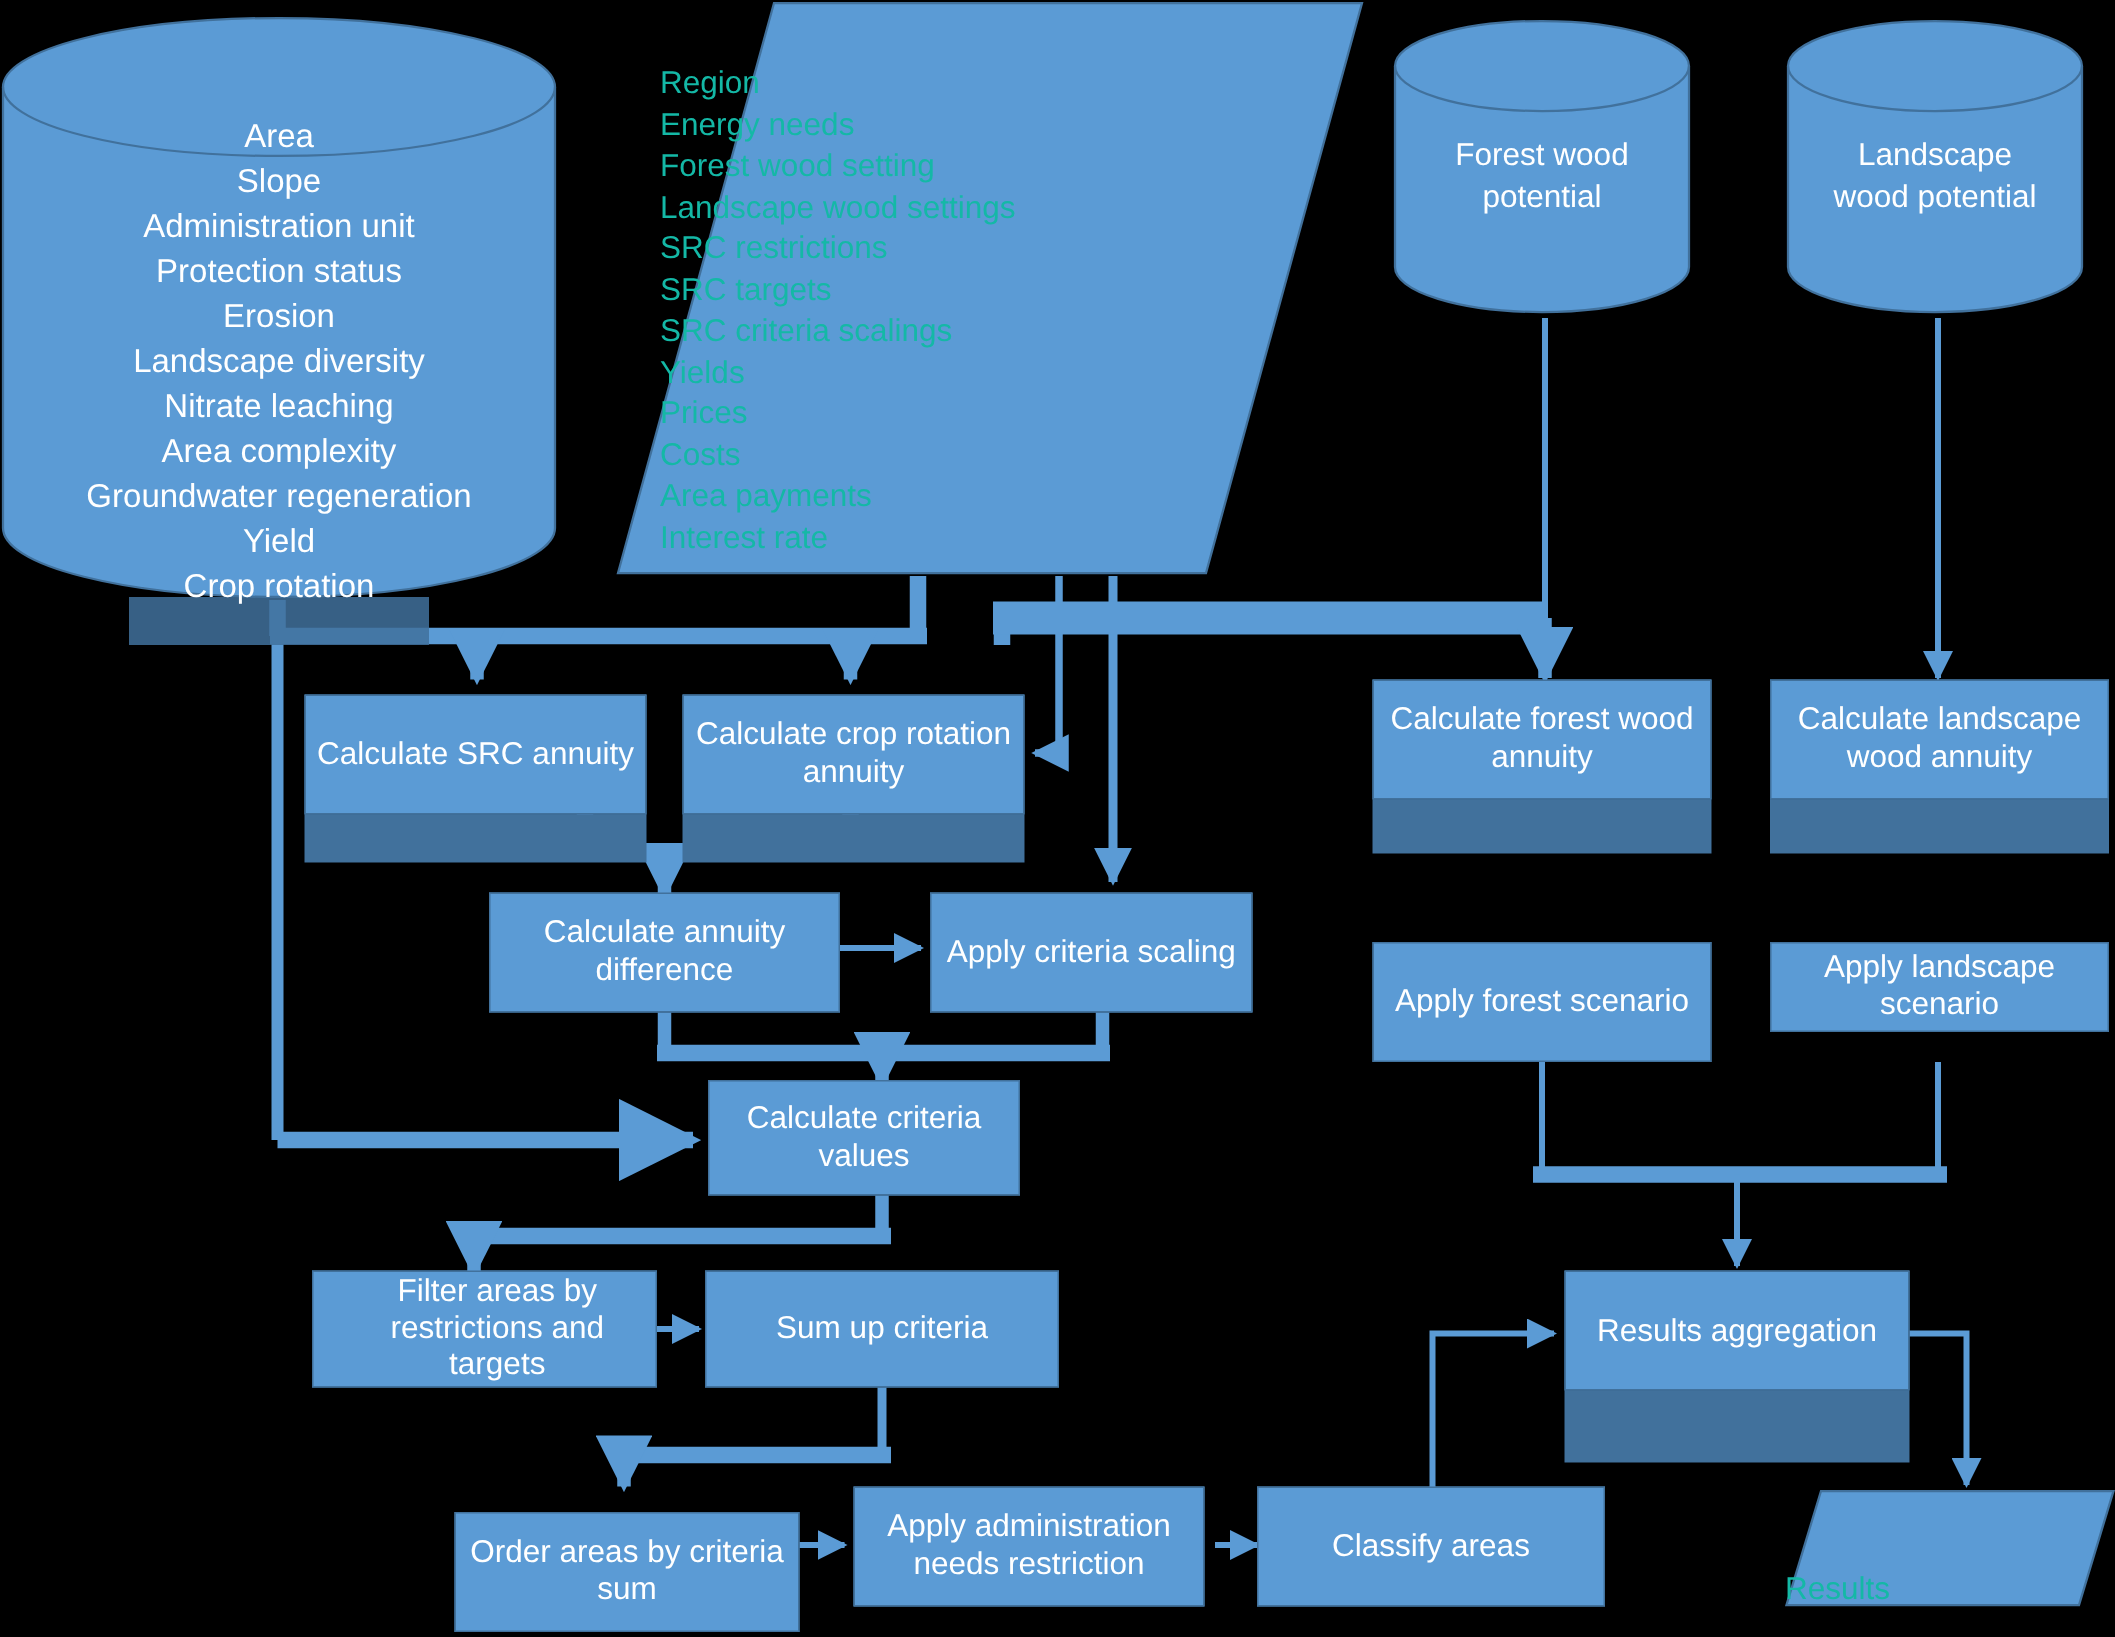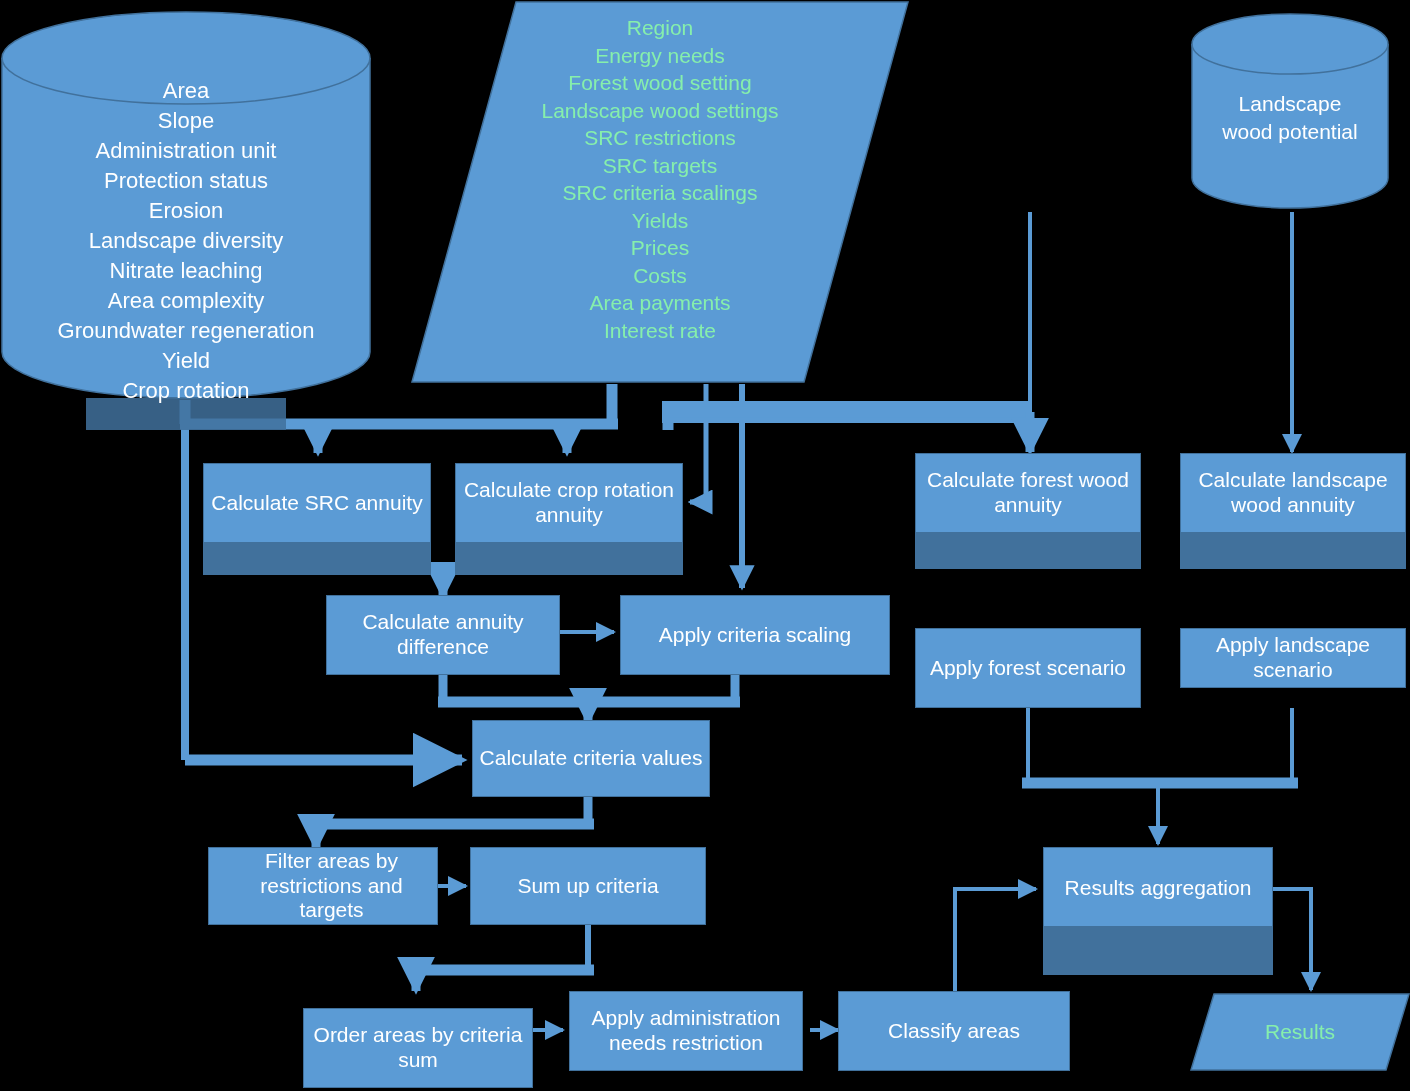--- a/index.html
+++ b/index.html
@@ -9,21 +9,21 @@
     background:#000;
     font-family:"Liberation Sans", sans-serif;
     overflow:hidden;
   }
   #svgLayer{position:absolute;left:0;top:0;width:1410px;height:1091px;}
   .node{position:absolute;box-sizing:border-box;display:flex;align-items:center;justify-content:center;text-align:center;color:#fff;line-height:1.18;}
   .proc{background:#5B9BD5;border:1px solid #41719C;font-size:21px;padding:2px 6px;z-index:5;}
   .shadowband{position:absolute;background:#41719C;z-index:3;}
   .cyl{z-index:6;}
   .cyltext{position:absolute;left:0;width:100%;text-align:center;color:#fff;z-index:2;}
-  .paratext{position:absolute;color:#86efac;text-align:center;z-index:7;}
+  .paratext{position:absolute;color:#14b8a6;text-align:left;z-index:7;margin-top:28px;}
 </style>
 </head>
 <body>
 
 <div id="stage">
 
   <svg id="svgLayer" viewBox="0 0 1410 1091" xmlns="http://www.w3.org/2000/svg">
     <defs>
       <marker id="ah" viewBox="0 0 10 10" refX="9" refY="5" markerWidth="5" markerHeight="5" orient="auto-start-reverse">
         <path d="M 0 0 L 10 5 L 0 10 z" fill="#5B9BD5"></path>
@@ -139,20 +139,30 @@
       <div>SRC targets</div>
       <div>SRC criteria scalings</div>
       <div>Yields</div>
       <div>Prices</div>
       <div>Costs</div>
       <div>Area payments</div>
       <div>Interest rate</div>
     </div>
   </div>
 
+  <div class="node cyl" style="left:928px;top:12px;width:200px;height:198px;">
+    <svg width="200" height="198" viewBox="0 0 200 198" xmlns="http://www.w3.org/2000/svg">
+      <path d="M 2 32 A 98 30 0 0 1 198 32 L 198 166 A 98 30 0 0 1 2 166 Z" fill="#5B9BD5" stroke="#41719C" stroke-width="1.5"></path>
+      <path d="M 2 32 A 98 30 0 0 0 198 32" fill="none" stroke="#41719C" stroke-width="1.5"></path>
+    </svg>
+    <div class="cyltext" style="top:78px;font-size:21px;line-height:28px;">
+      <div>Forest wood</div>
+      <div>potential</div>
+    </div>
+  </div>
 
   <div class="node cyl" style="left:1190px;top:12px;width:200px;height:198px;">
     <svg width="200" height="198" viewBox="0 0 200 198" xmlns="http://www.w3.org/2000/svg">
       <path d="M 2 32 A 98 30 0 0 1 198 32 L 198 166 A 98 30 0 0 1 2 166 Z" fill="#5B9BD5" stroke="#41719C" stroke-width="1.5"></path>
       <path d="M 2 32 A 98 30 0 0 0 198 32" fill="none" stroke="#41719C" stroke-width="1.5"></path>
     </svg>
     <div class="cyltext" style="top:78px;font-size:21px;line-height:28px;">
       <div>Landscape</div>
       <div>wood potential</div>
     </div>
@@ -161,27 +171,27 @@
   <div class="node proc" style="left:203px;top:463px;width:228px;height:80px;">Calculate SRC annuity</div>
 
   <div class="node proc" style="left:455px;top:463px;width:228px;height:80px;">Calculate crop rotation annuity</div>
 
   <div class="node proc" style="left:915px;top:453px;width:226px;height:80px;">Calculate forest wood annuity</div>
 
   <div class="node proc" style="left:1180px;top:453px;width:226px;height:80px;">Calculate landscape wood annuity</div>
 
   <div class="node proc" style="left:326px;top:595px;width:234px;height:80px;text-align:center;">Calculate annuity difference</div>
 
-  <div class="node proc" style="left:620px;top:595px;width:270px;height:80px;">Apply criteria scaling</div>
+  <div class="node proc" style="left:620px;top:595px;width:215px;height:80px;">Apply criteria scaling</div>
 
   <div class="node proc" style="left:915px;top:628px;width:226px;height:80px;">Apply forest scenario</div>
 
   <div class="node proc" style="left:1180px;top:628px;width:226px;height:60px;">Apply landscape scenario</div>
 
-  <div class="node proc" style="left:472px;top:720px;width:238px;height:77px;">Calculate criteria values</div>
+  <div class="node proc" style="left:472px;top:720px;width:208px;height:77px;">Calculate criteria values</div>
 
   <div class="node proc" style="left:208px;top:847px;width:230px;height:78px;padding-left:23px;">Filter areas by restrictions and targets</div>
 
   <div class="node proc" style="left:470px;top:847px;width:236px;height:78px;">Sum up criteria</div>
 
   <div class="node proc" style="left:1043px;top:847px;width:230px;height:80px;align-items:flex-start;padding-top:28px;">Results aggregation</div>
 
   <div class="node proc" style="left:303px;top:1008px;width:230px;height:80px;">Order areas by criteria sum</div>
 
   <div class="node proc" style="left:569px;top:991px;width:234px;height:80px;">Apply administration needs restriction</div>

